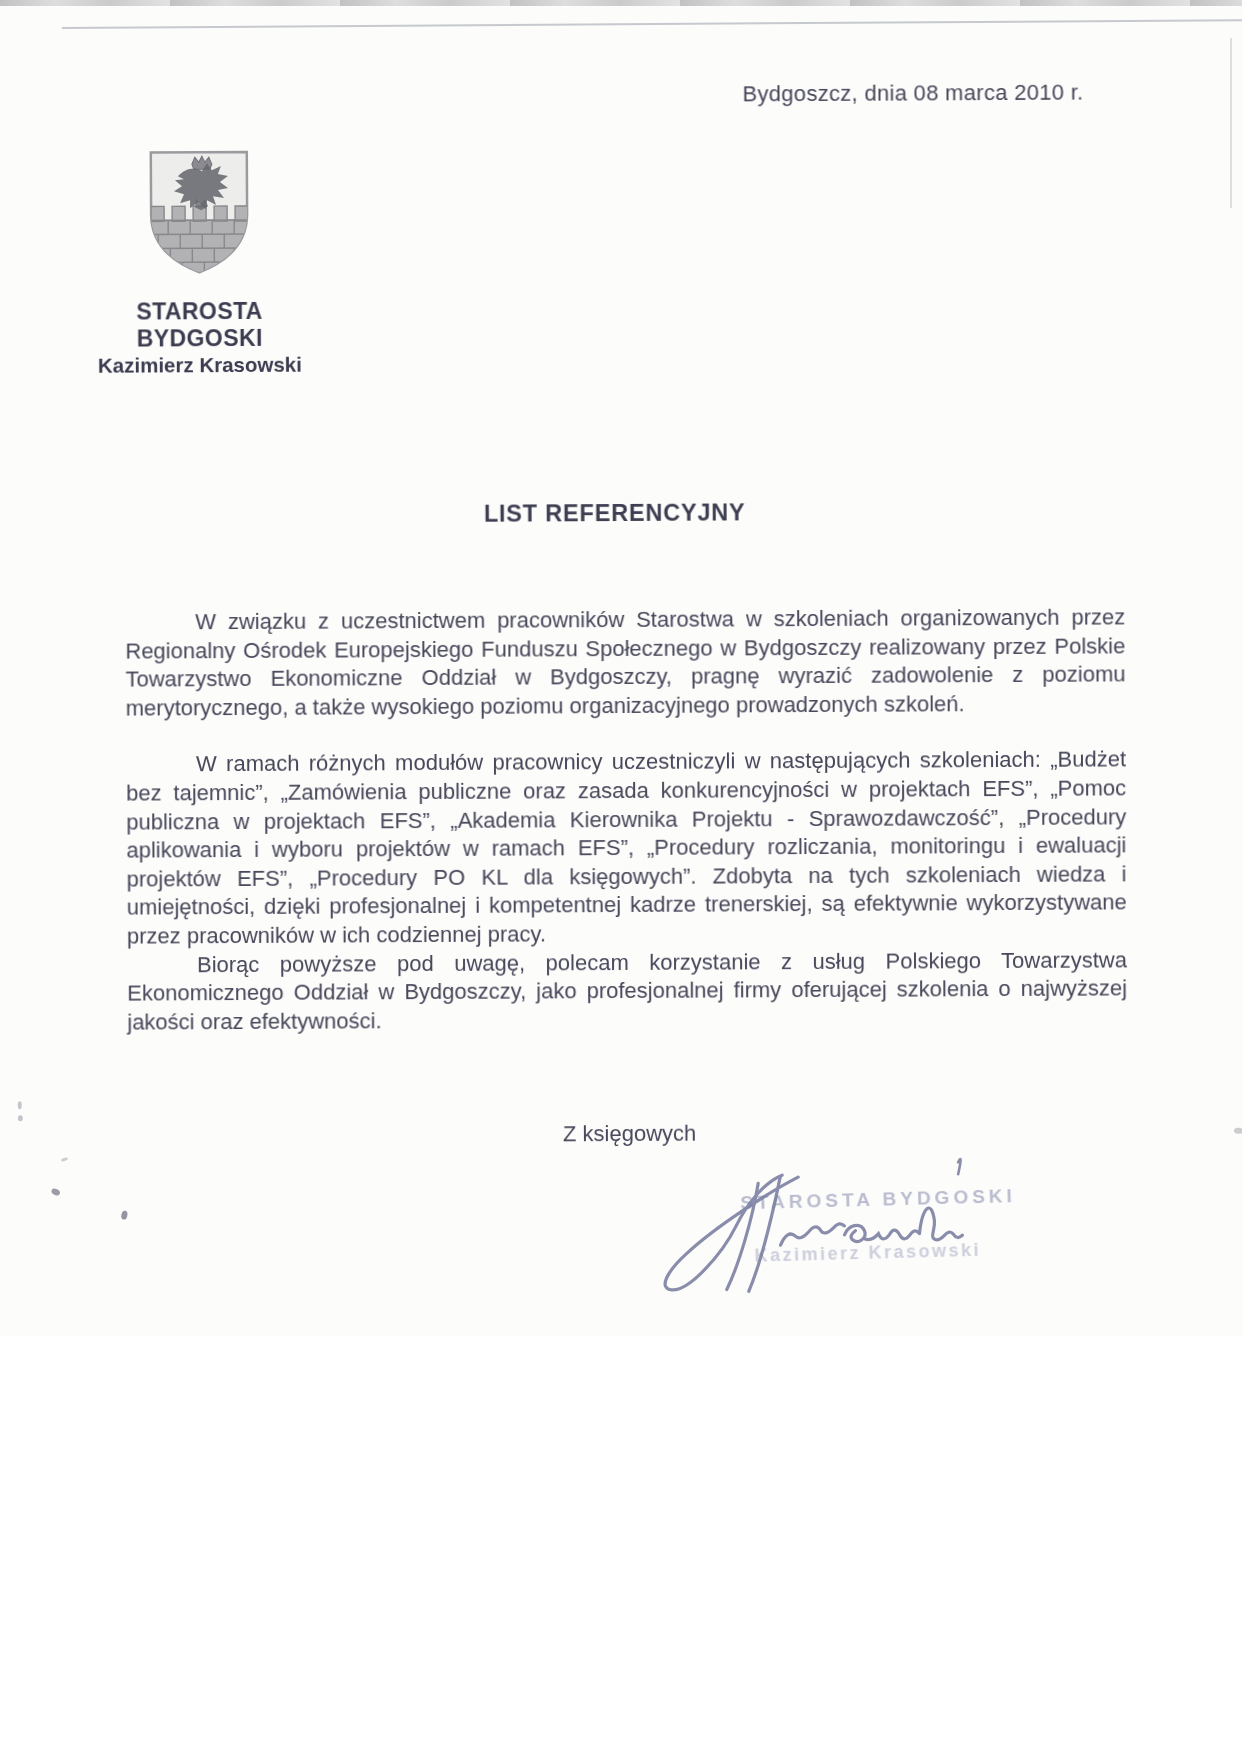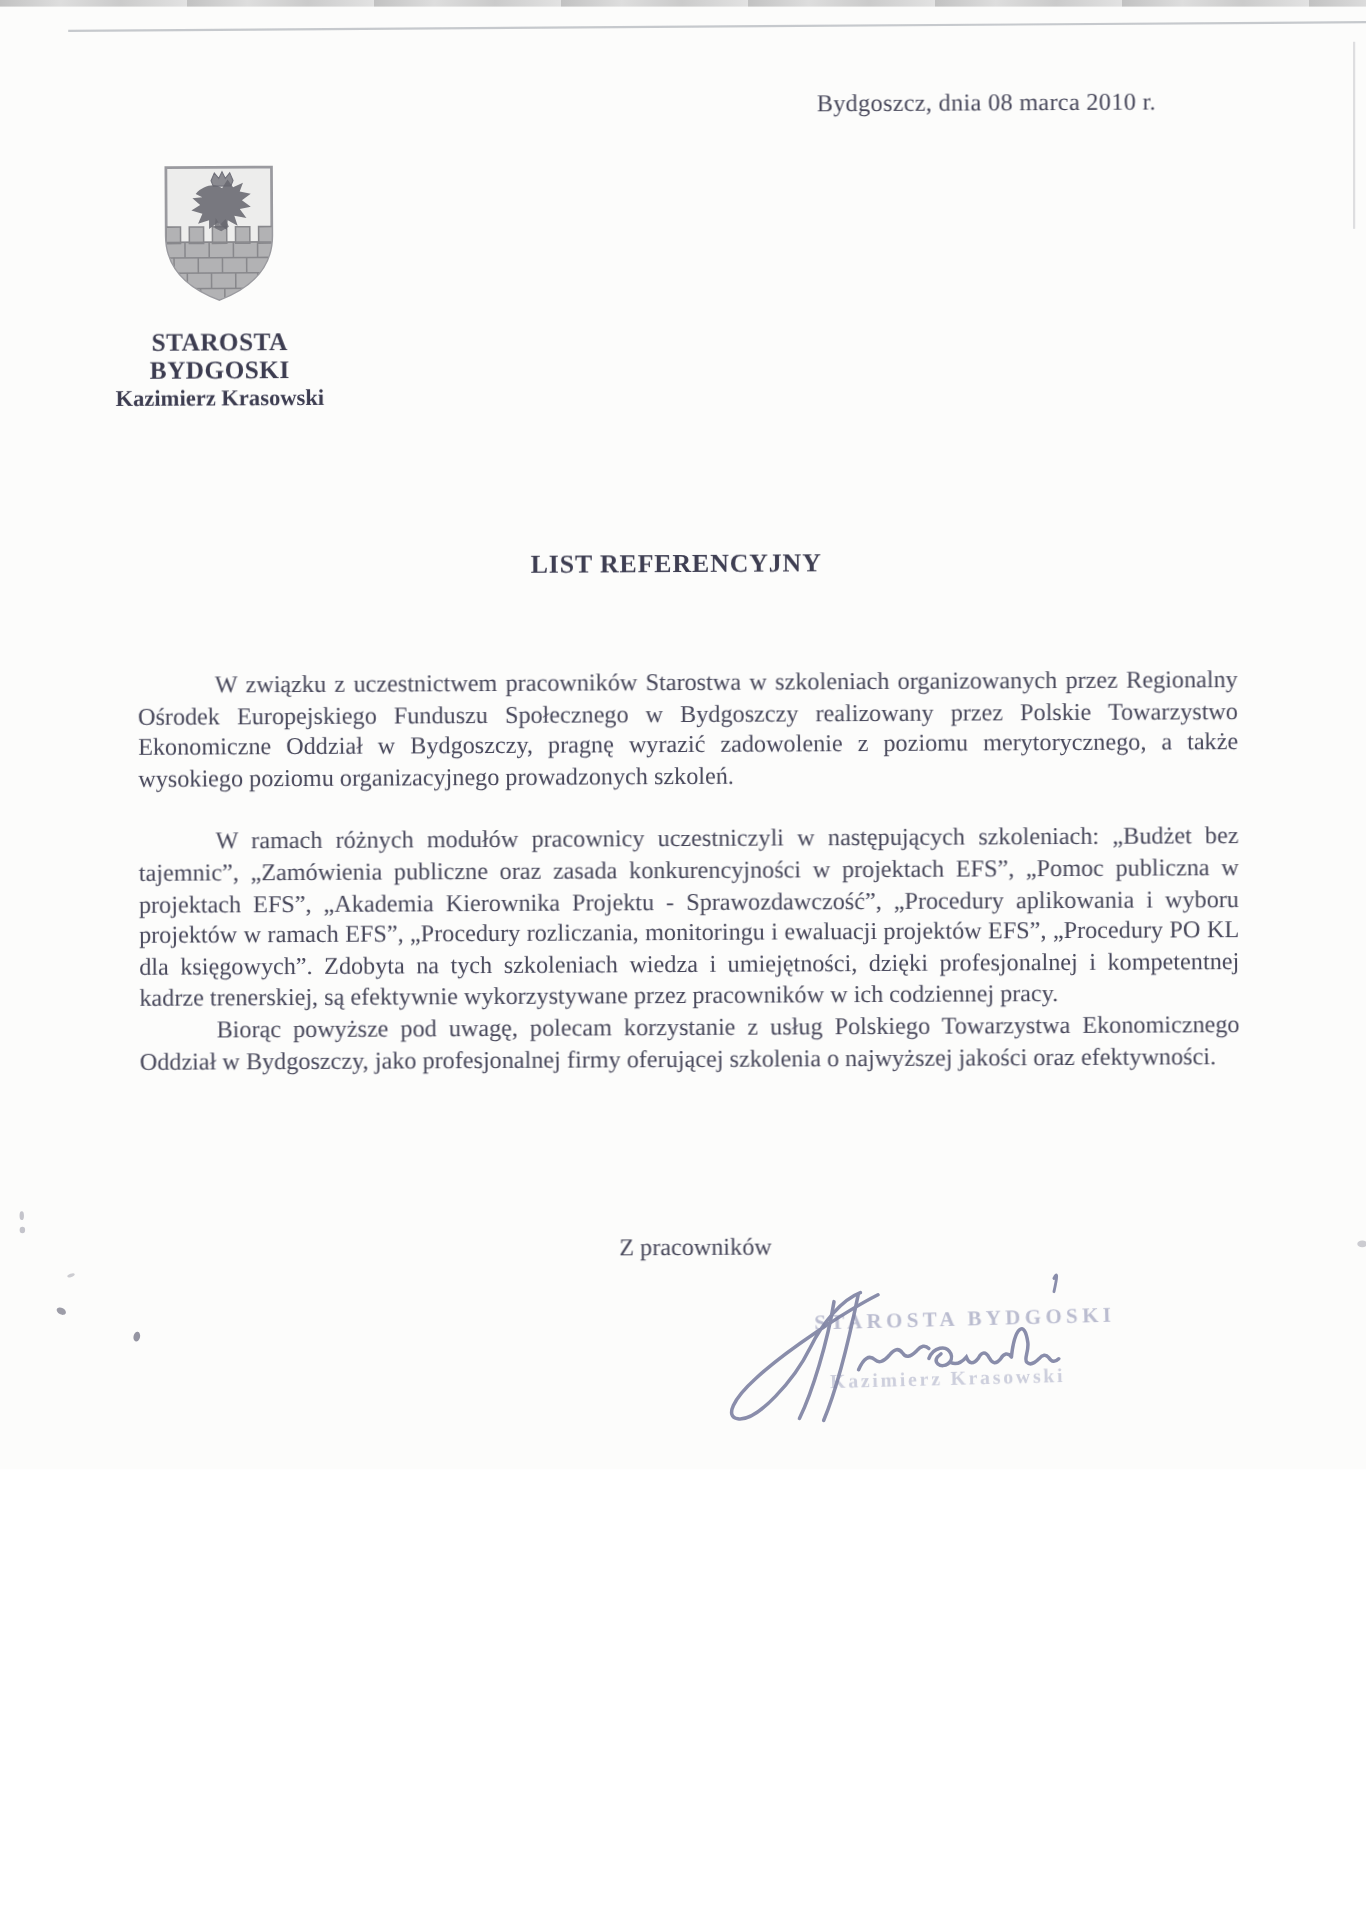--- a/index.html
+++ b/index.html
@@ -1,21 +1,21 @@
 <!DOCTYPE html>
 <html><head>
 <meta charset="utf-8">
 <style>
   html,body{margin:0;padding:0;background:#ffffff;}
   .page{
     position:relative;
     width:1242px;height:1336px;
     background:#fcfcfb;
     overflow:hidden;
-    font-family:Liberation Serif, serif;
+    font-family:Liberation Sans, sans-serif;
     color:#47475a;
   }
   .content{
     position:absolute;inset:0;
     transform:rotate(-0.3deg);
     transform-origin:50% 0;
   }
   
   .scan-top-band{
     position:absolute;left:0;top:0;width:1242px;height:6px;
@@ -142,21 +142,21 @@
     </div>
 
     <h1 class="title">LIST REFERENCYJNY</h1>
 
     <div class="body">
       <p>W związku z uczestnictwem pracowników Starostwa w szkoleniach organizowanych przez Regionalny Ośrodek Europejskiego Funduszu Społecznego w Bydgoszczy realizowany przez Polskie Towarzystwo Ekonomiczne Oddział w Bydgoszczy, pragnę wyrazić zadowolenie z poziomu merytorycznego, a także wysokiego poziomu organizacyjnego prowadzonych szkoleń.</p>
       <p class="gap">W ramach różnych modułów pracownicy uczestniczyli w następujących szkoleniach: „Budżet bez tajemnic”, „Zamówienia publiczne oraz zasada konkurencyjności w projektach EFS”, „Pomoc publiczna w projektach EFS”, „Akademia Kierownika Projektu - Sprawozdawczość”, „Procedury aplikowania i wyboru projektów w ramach EFS”, „Procedury rozliczania, monitoringu i ewaluacji projektów EFS”, „Procedury PO KL dla księgowych”. Zdobyta na tych szkoleniach wiedza i umiejętności, dzięki profesjonalnej i kompetentnej kadrze trenerskiej, są efektywnie wykorzystywane przez pracowników w ich codziennej pracy.</p>
       <p>Biorąc powyższe pod uwagę, polecam korzystanie z usług Polskiego Towarzystwa Ekonomicznego Oddział w Bydgoszczy, jako profesjonalnej firmy oferującej szkolenia o najwyższej jakości oraz efektywności.</p>
     </div>
 
-    <div class="closing">Z pracowników</div>
+    <div class="closing">Z księgowych</div>
 
     <div class="sig-area">
       <div class="stamp-line1">STAROSTA BYDGOSKI</div>
       <div class="stamp-line2">Kazimierz Krasowski</div>
       <svg class="signature-svg" width="380" height="180" viewBox="0 0 380 180">
         <g fill="none" stroke="#7d81a2" stroke-width="3.2" stroke-linecap="round" opacity="0.9">
 
           <path d="M170,30 C142,44 86,80 58,106 C38,124 30,140 42,142 C60,145 94,106 108,78 C120,54 138,34 154,28"></path>
 
           <path d="M130,36 C124,72 110,118 98,142"></path>

